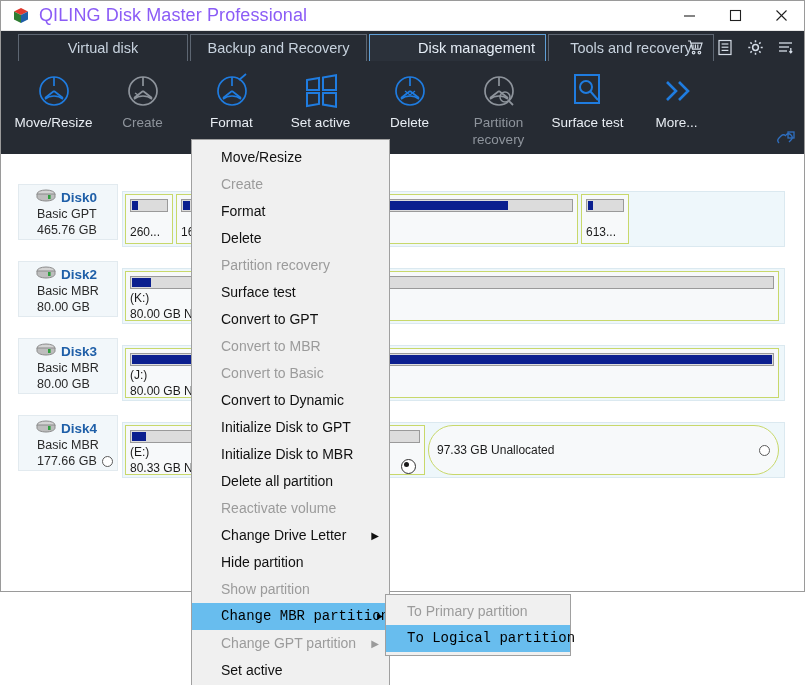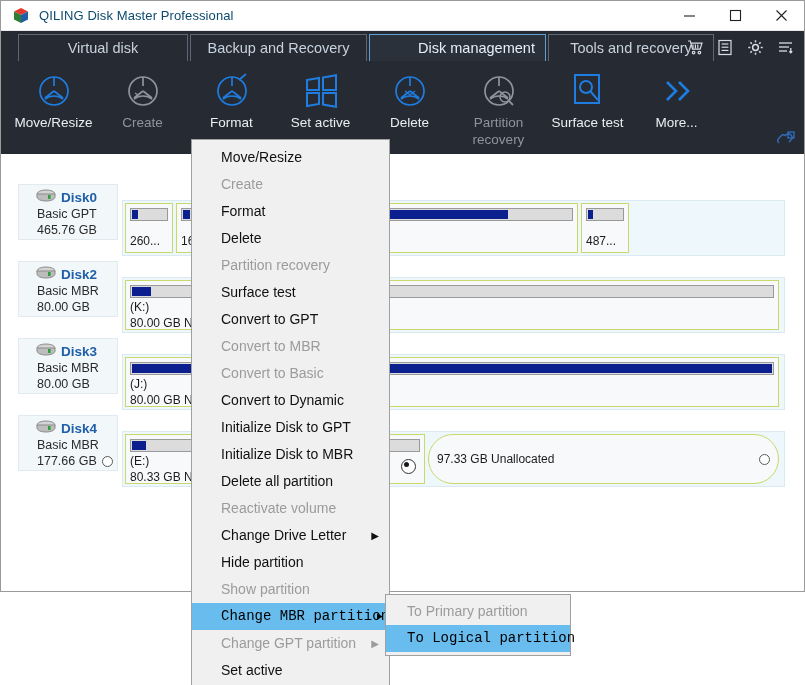--- a/index.html
+++ b/index.html
@@ -8,21 +8,21 @@
        -webkit-font-smoothing:antialiased;}
 
   
   #app-window{position:absolute;left:0;top:0;width:805px;height:592px;
               background:#ffffff;border:1px solid #9a9a9a;box-sizing:border-box;}
 
   
   #titlebar{height:30px;display:flex;align-items:center;background:#ffffff;
             border-bottom:1px solid #e8e8e8;box-sizing:border-box;}
   #app-logo{width:18px;height:18px;margin-left:11px;margin-right:9px;position:relative;flex:0 0 auto;}
-  #app-title{font-size:13px;color:#0c4a6e;letter-spacing:.1px;}
+  #app-title{font-size:18px;color:#8b5cf6;letter-spacing:.1px;}
   #winbtns{margin-left:auto;display:flex;height:30px;}
   .winbtn{width:46px;height:30px;display:flex;align-items:center;justify-content:center;
           color:#202020;font-size:13px;}
   .winbtn svg{display:block;}
 
   
   #tabstrip{height:30px;background:#262b33;display:flex;align-items:flex-end;
             position:relative;box-sizing:border-box;}
   .tab{height:27px;line-height:27px;color:#c7d2de;font-size:14.5px;text-align:center;
        background:#262b33;border:1px solid #5d6672;border-bottom:none;box-sizing:border-box;
@@ -48,21 +48,21 @@
   .diskinfo{position:absolute;left:8px;top:0;width:100px;height:56px;
             background:#f2f7fa;border:1px solid #e2eaef;box-sizing:border-box;padding:3px 0 0 16px;}
   .dkhead{display:flex;align-items:center;height:18px;}
   .dkname{font-size:13.5px;font-weight:bold;color:#1f5fa8;margin-left:4px;}
   .dkline{font-size:12.5px;color:#2a2a2a;line-height:16px;padding-left:2px;display:flex;align-items:center;}
   .radio{width:11px;height:11px;border:1px solid #5a5a5a;border-radius:50%;display:inline-block;
          margin-left:5px;background:#fff;box-sizing:border-box;position:relative;}
   .radio.on::after{content:"";position:absolute;left:2px;top:2px;width:5px;height:5px;
                    border-radius:50%;background:#1a1a1a;}
 
-  .partzone{position:absolute;left:112px;right:8px;top:16px;height:56px;
+  .partzone{position:absolute;left:112px;right:8px;top:7px;height:56px;
             background:#eef7fb;border:1px solid #dbe9f0;box-sizing:border-box;
             display:flex;align-items:flex-end;padding:2px;}
   .part{height:50px;background:#f7f9fa;border:1px solid #c8d86a;box-sizing:border-box;
         margin-right:3px;position:relative;padding:4px 4px 0 4px;overflow:hidden;}
   .usagebar{height:13px;background:#dcdcdc;border:1px solid #9a9a9a;box-sizing:border-box;
             padding:1px;}
   .usagefill{height:100%;background:#0b1f8f;}
   .plabel{font-size:12px;color:#1b1b1b;line-height:14px;margin-top:2px;white-space:nowrap;}
   .part.unalloc{display:flex;align-items:center;justify-content:space-between;padding:0 8px;border-radius:25px;}
   .part.unalloc .plabel{margin-top:0;}
@@ -307,21 +307,21 @@
           <div class="usagebar">
               <div class="usagefill" style="width:78%"></div>
             </div>
           <div class="plabel">data(D:)</div>
           <div class="plabel">336.18 GB Ntfs/8</div>
         </div>
         <div class="part" style="width:48px">
           <div class="usagebar">
               <div class="usagefill" style="width:15%"></div>
             </div>
-          <div class="plabel" style="margin-top:13px">487...</div>
+          <div class="plabel" style="margin-top:13px">613...</div>
         </div>
       </div>
     </div>
 
     <div class="diskrow" style="top:107px">
       <div class="diskinfo">
         <div class="dkhead">
           <span>
             <svg width="22" height="15" viewBox="0 0 22 15">
               <ellipse cx="11" cy="6" rx="9" ry="4" fill="#d4d4d4" stroke="#8b8b8b"></ellipse>

